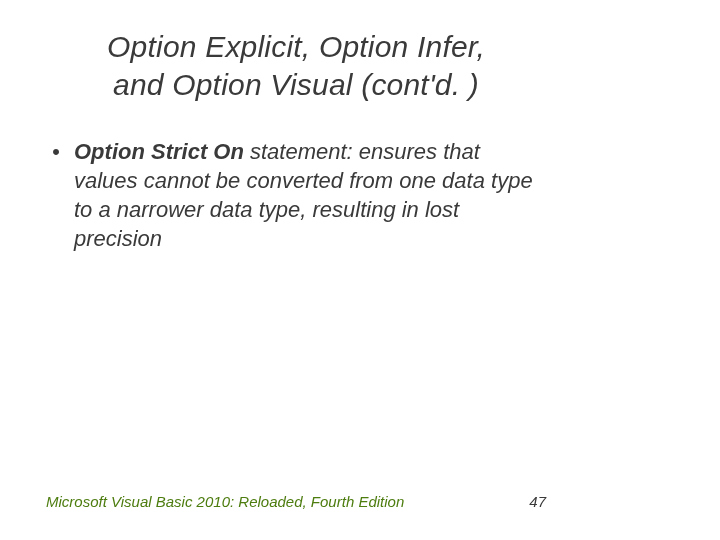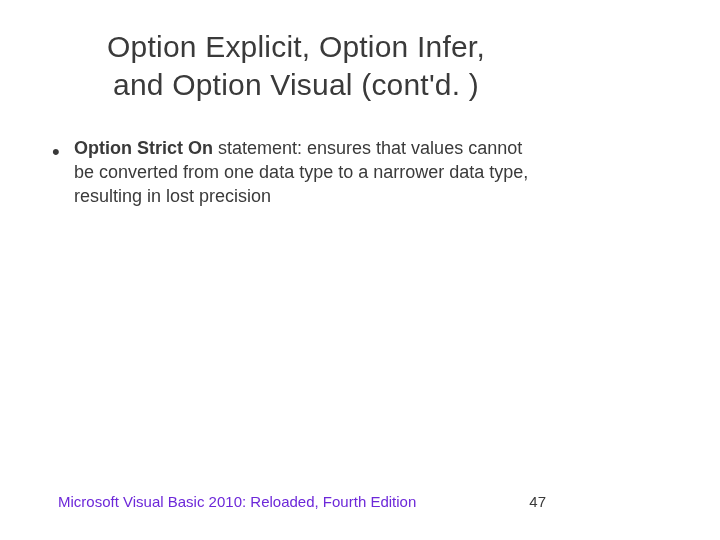--- a/index.html
+++ b/index.html
@@ -11,20 +11,21 @@
     font-family: Arial, Helvetica, sans-serif;
     color: #333;
     position: relative;
     overflow: hidden;
   }
   .slide {
     width: 592px;
     height: 540px;
     position: relative;
     box-sizing: border-box;
+    font-style: italic;
   }
   .title {
     text-align: center;
     font-size: 30px;
     font-weight: 400;
     color: #3a3a3a;
     padding-top: 28px;
     line-height: 1.25;
     letter-spacing: 0.2px;
   }
@@ -32,41 +33,41 @@
     padding: 34px 46px 0 46px;
   }
   ul.bullets {
     list-style: none;
     margin: 0;
     padding: 0;
   }
   ul.bullets > li {
     position: relative;
     padding-left: 28px;
-    font-size: 18px;
+    font-size: 22px;
     line-height: 1.32;
     color: #3a3a3a;
   }
   ul.bullets > li::before {
     content: "•";
     position: absolute;
     left: 6px;
     top: 0;
     font-size: 22px;
     color: #3a3a3a;
   }
   .bold-run {
     font-weight: 700;
   }
   .footer-left {
     position: absolute;
-    left: 58px;
+    left: 46px;
     bottom: 30px;
     font-size: 15px;
-    color: #6d28d9;
+    color: #4d7c0f;
   }
   .footer-right {
     position: absolute;
     right: 46px;
     bottom: 30px;
     font-size: 15px;
     color: #3a3a3a;
   }
 </style>
 </head>

